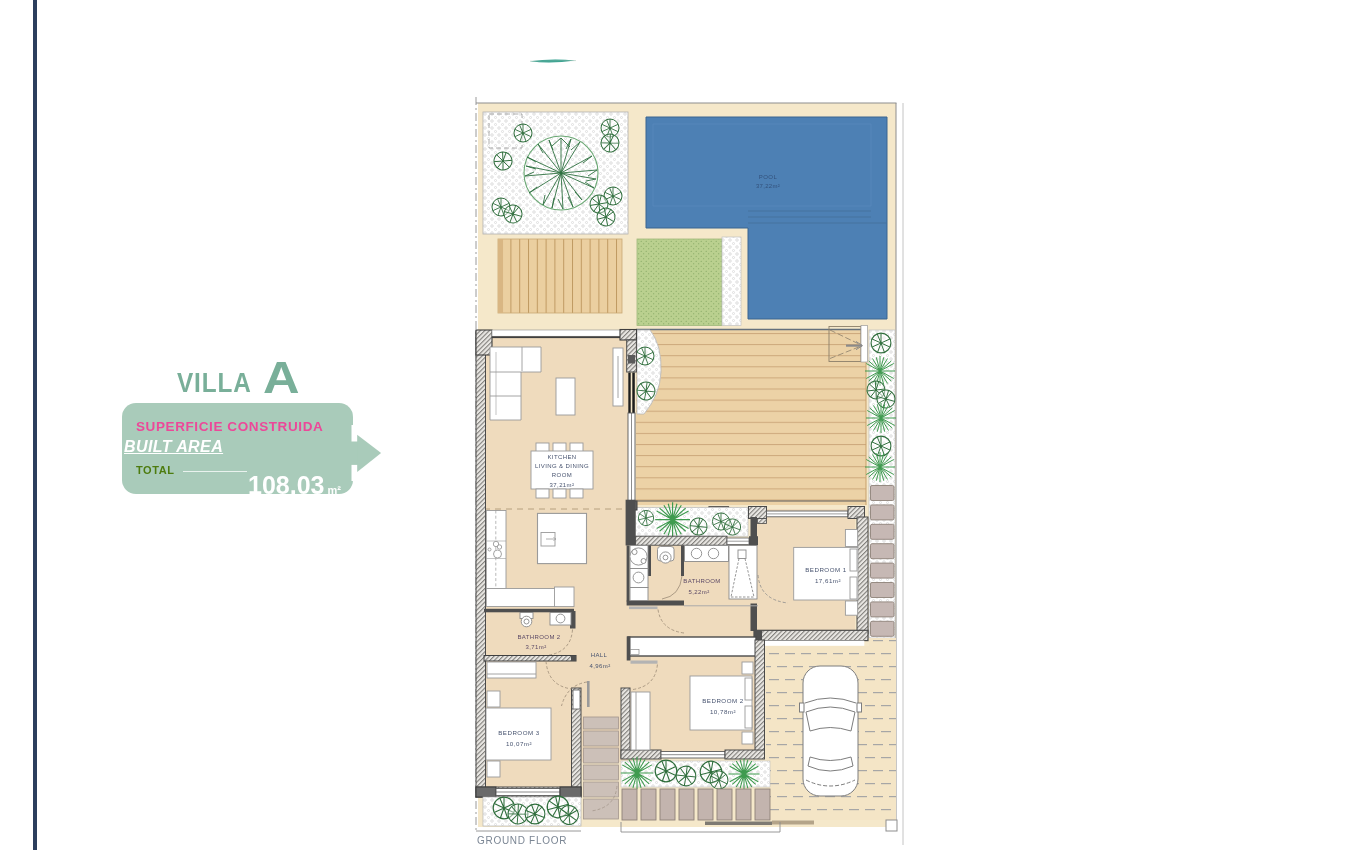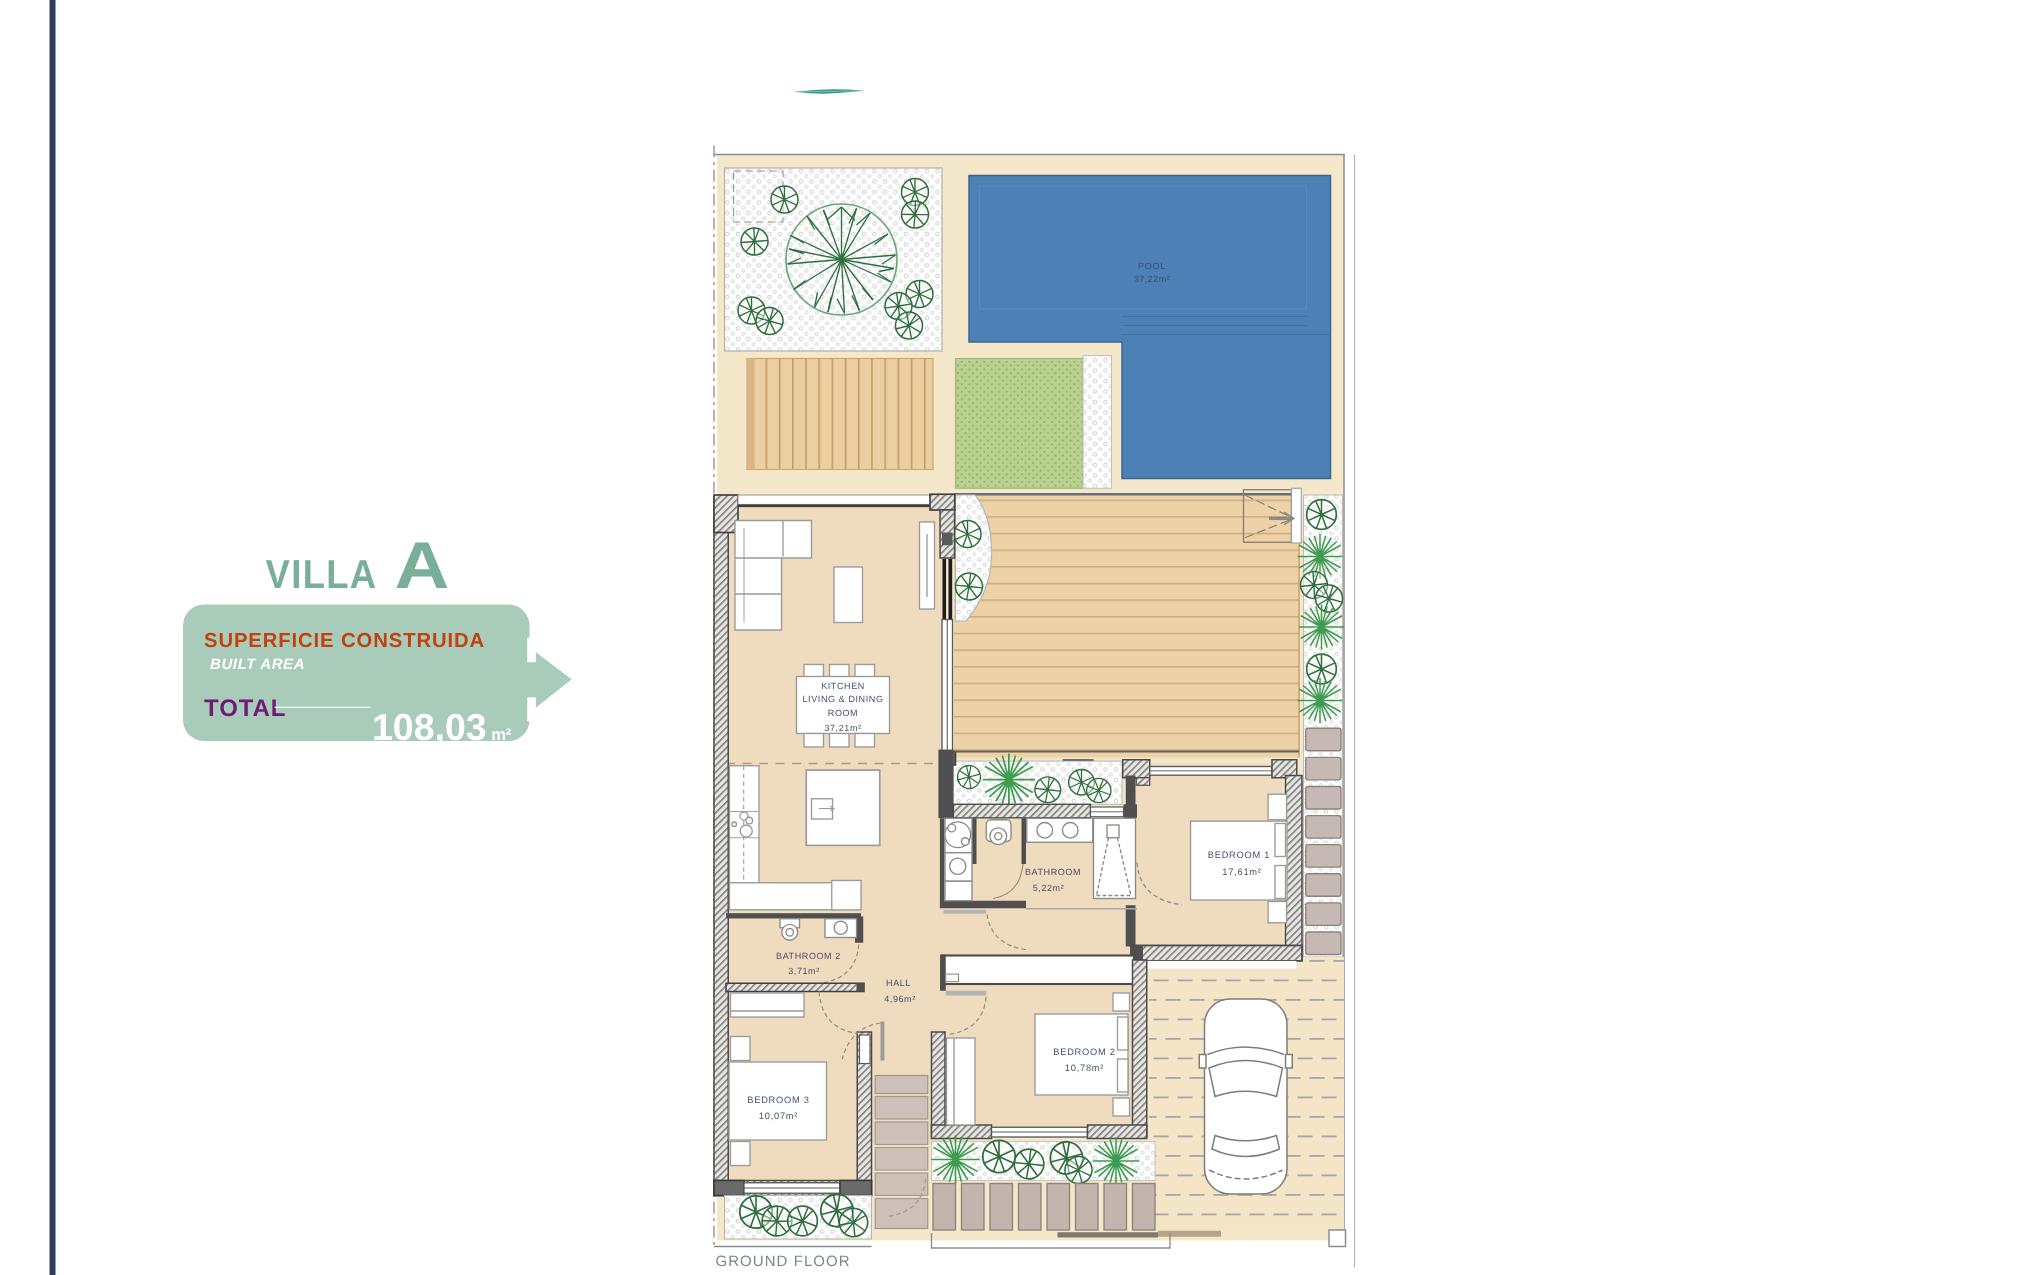--- a/index.html
+++ b/index.html
@@ -20,25 +20,25 @@
 <div style="position:absolute;left:263px;top:356px;color:#79af99;font-size:44px;font-weight:bold;line-height:1;transform:scaleX(1.15);transform-origin:0 0;">A</div>
 
 <div style="position:absolute;left:122px;top:403px;width:231px;height:91px;background:#a9cbba;border-radius:14px;"></div>
 
 <svg style="position:absolute;left:350px;top:425px;" width="36" height="56" viewBox="0 0 36 56">
 <rect x="1.5" y="0" width="6.5" height="56" fill="#ffffff"></rect>
 <rect x="0" y="16.5" width="8.5" height="23.4" fill="#a9cbba"></rect>
 <path d="M7.2,9.8 L31.1,27.9 L7.2,46.9 Z" fill="#a9cbba"></path>
 </svg>
 
-<div style="position:absolute;left:136px;top:419px;color:#c2410c;font-size:13.5px;font-weight:bold;letter-spacing:0.6px;">SUPERFICIE CONSTRUIDA</div>
-
-<div style="position:absolute;left:140px;top:438px;color:#ffffff;font-size:10px;font-weight:bold;font-style:italic;letter-spacing:0.4px;">BUILT AREA</div>
-
-<div style="position:absolute;left:136px;top:464px;color:#701a75;font-size:16px;font-weight:bold;letter-spacing:0.6px;">TOTAL</div>
+<div style="position:absolute;left:136px;top:419px;color:#ec4899;font-size:13.5px;font-weight:bold;letter-spacing:0.6px;">SUPERFICIE CONSTRUIDA</div>
+
+<div style="position:absolute;left:124px;top:438px;color:#ffffff;font-size:16px;font-weight:bold;font-style:italic;letter-spacing:0.4px;text-decoration:underline;">BUILT AREA</div>
+
+<div style="position:absolute;left:136px;top:464px;color:#4d7c0f;font-size:11px;font-weight:bold;letter-spacing:0.6px;">TOTAL</div>
 
 <div style="position:absolute;left:183px;top:471px;width:64px;height:1px;background:#ffffff;opacity:0.75;"></div>
 
 <div style="position:absolute;left:248px;top:471px;color:#ffffff;font-size:25px;font-weight:bold;">108,03<span style="font-size:11px;font-weight:bold;margin-left:3px;">m²</span></div>
 
 <svg style="position:absolute;left:0;top:0;" width="1360" height="850" viewBox="0 0 1360 850">
 <defs>
 <pattern id="pebb" width="7" height="7" patternUnits="userSpaceOnUse">
 <rect width="7" height="7" fill="#ffffff"></rect>
 <circle cx="2" cy="2" r="1.25" fill="none" stroke="#c3c3c3" stroke-width="0.55"></circle>

